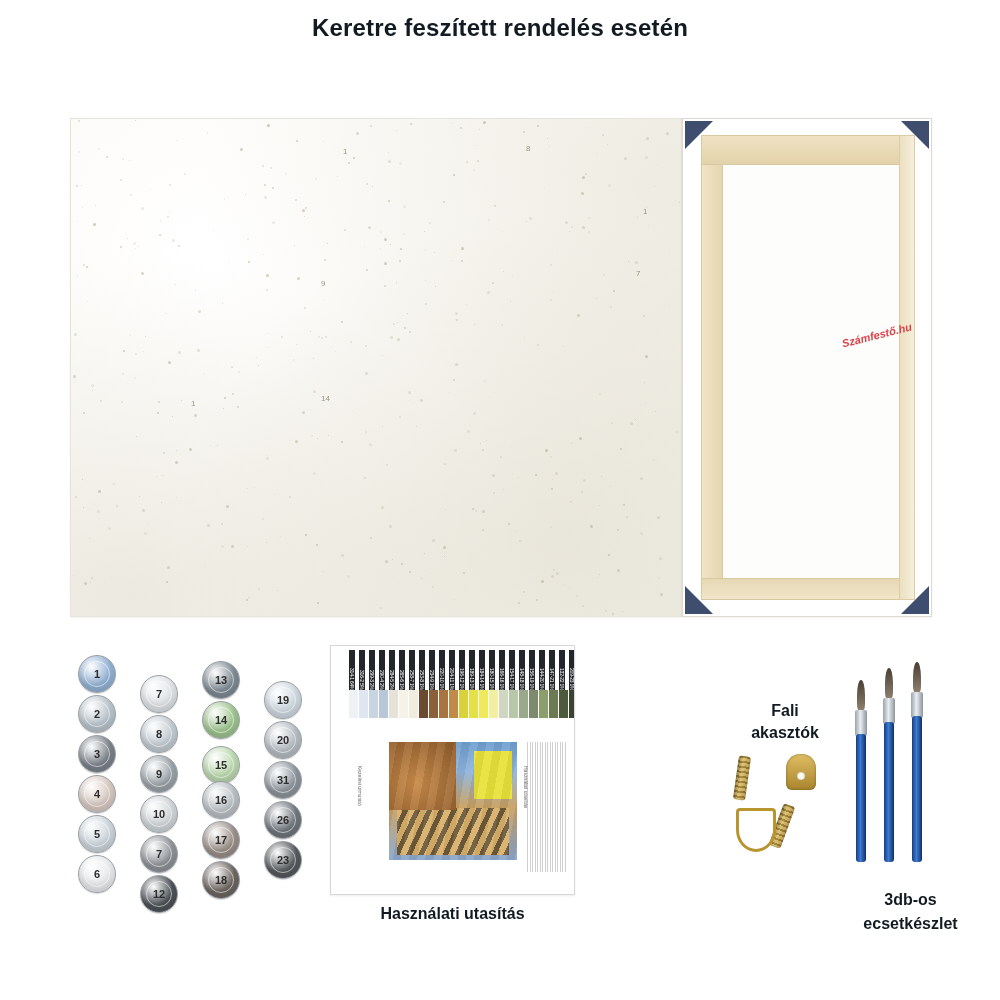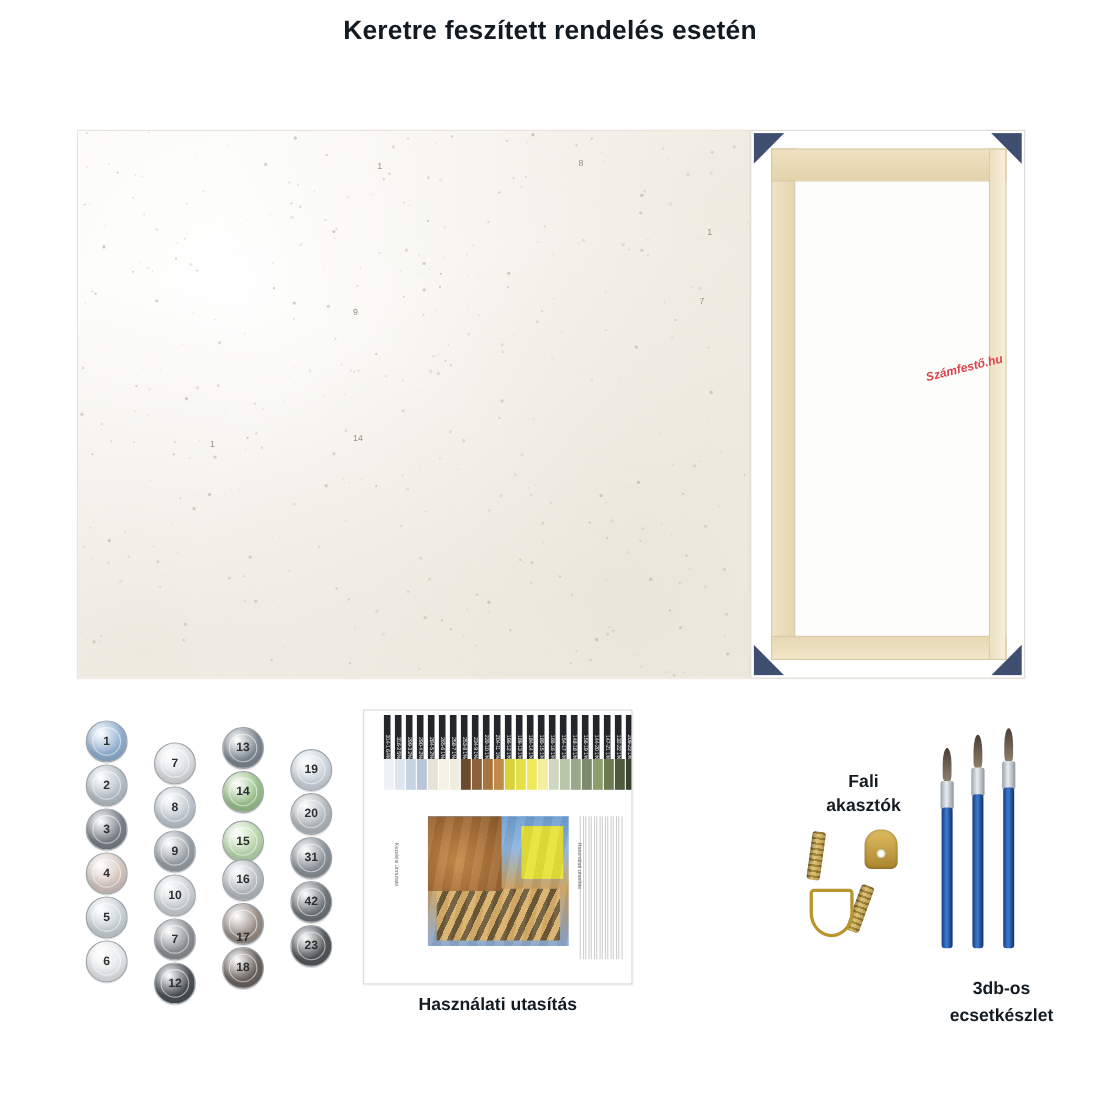--- a/index.html
+++ b/index.html
@@ -896,21 +896,21 @@
         <span>14</span>
       </div>
       <div class="pot" style="left: 124px; top: 91px; background: radial-gradient(circle at 35% 30%, rgb(255, 255, 255) 0%, rgb(188, 217, 174) 55%, rgb(188, 217, 174) 100%);">
         <div class="lid"></div>
         <span>15</span>
       </div>
       <div class="pot" style="left: 124px; top: 126px; background: radial-gradient(circle at 35% 30%, rgb(255, 255, 255) 0%, rgb(185, 191, 196) 55%, rgb(185, 191, 196) 100%);">
         <div class="lid"></div>
         <span>16</span>
       </div>
-      <div class="pot" style="left: 124px; top: 166px; background: radial-gradient(circle at 35% 30%, rgb(255, 255, 255) 0%, rgb(154, 143, 136) 55%, rgb(154, 143, 136) 100%); align-items: flex-end;">
+      <div class="pot" style="left: 124px; top: 166px; background: radial-gradient(circle at 35% 30%, rgb(255, 255, 255) 0%, rgb(154, 143, 136) 55%, rgb(154, 143, 136) 100%);">
         <div class="lid"></div>
         <span>17</span>
       </div>
       <div class="pot" style="left: 124px; top: 206px; background: radial-gradient(circle at 35% 30%, rgb(255, 255, 255) 0%, rgb(109, 101, 96) 55%, rgb(109, 101, 96) 100%);">
         <div class="lid"></div>
         <span>18</span>
       </div>
       <div class="pot" style="left: 186px; top: 26px; background: radial-gradient(circle at 35% 30%, rgb(255, 255, 255) 0%, rgb(207, 217, 224) 55%, rgb(207, 217, 224) 100%);">
         <div class="lid"></div>
         <span>19</span>
@@ -918,21 +918,21 @@
       <div class="pot" style="left: 186px; top: 66px; background: radial-gradient(circle at 35% 30%, rgb(255, 255, 255) 0%, rgb(181, 188, 194) 55%, rgb(181, 188, 194) 100%);">
         <div class="lid"></div>
         <span>20</span>
       </div>
       <div class="pot" style="left: 186px; top: 106px; background: radial-gradient(circle at 35% 30%, rgb(255, 255, 255) 0%, rgb(140, 148, 155) 55%, rgb(140, 148, 155) 100%);">
         <div class="lid"></div>
         <span>31</span>
       </div>
       <div class="pot" style="left: 186px; top: 146px; background: radial-gradient(circle at 35% 30%, rgb(255, 255, 255) 0%, rgb(111, 118, 124) 55%, rgb(111, 118, 124) 100%);">
         <div class="lid"></div>
-        <span>42</span>
+        <span>26</span>
       </div>
       <div class="pot" style="left: 186px; top: 186px; background: radial-gradient(circle at 35% 30%, rgb(255, 255, 255) 0%, rgb(85, 89, 93) 55%, rgb(85, 89, 93) 100%);">
         <div class="lid"></div>
         <span>23</span>
       </div>
     </div>
 
   <div class="manual">
     <div class="swatch-strip" id="swatch-strip">
         <div class="swatch-col">

